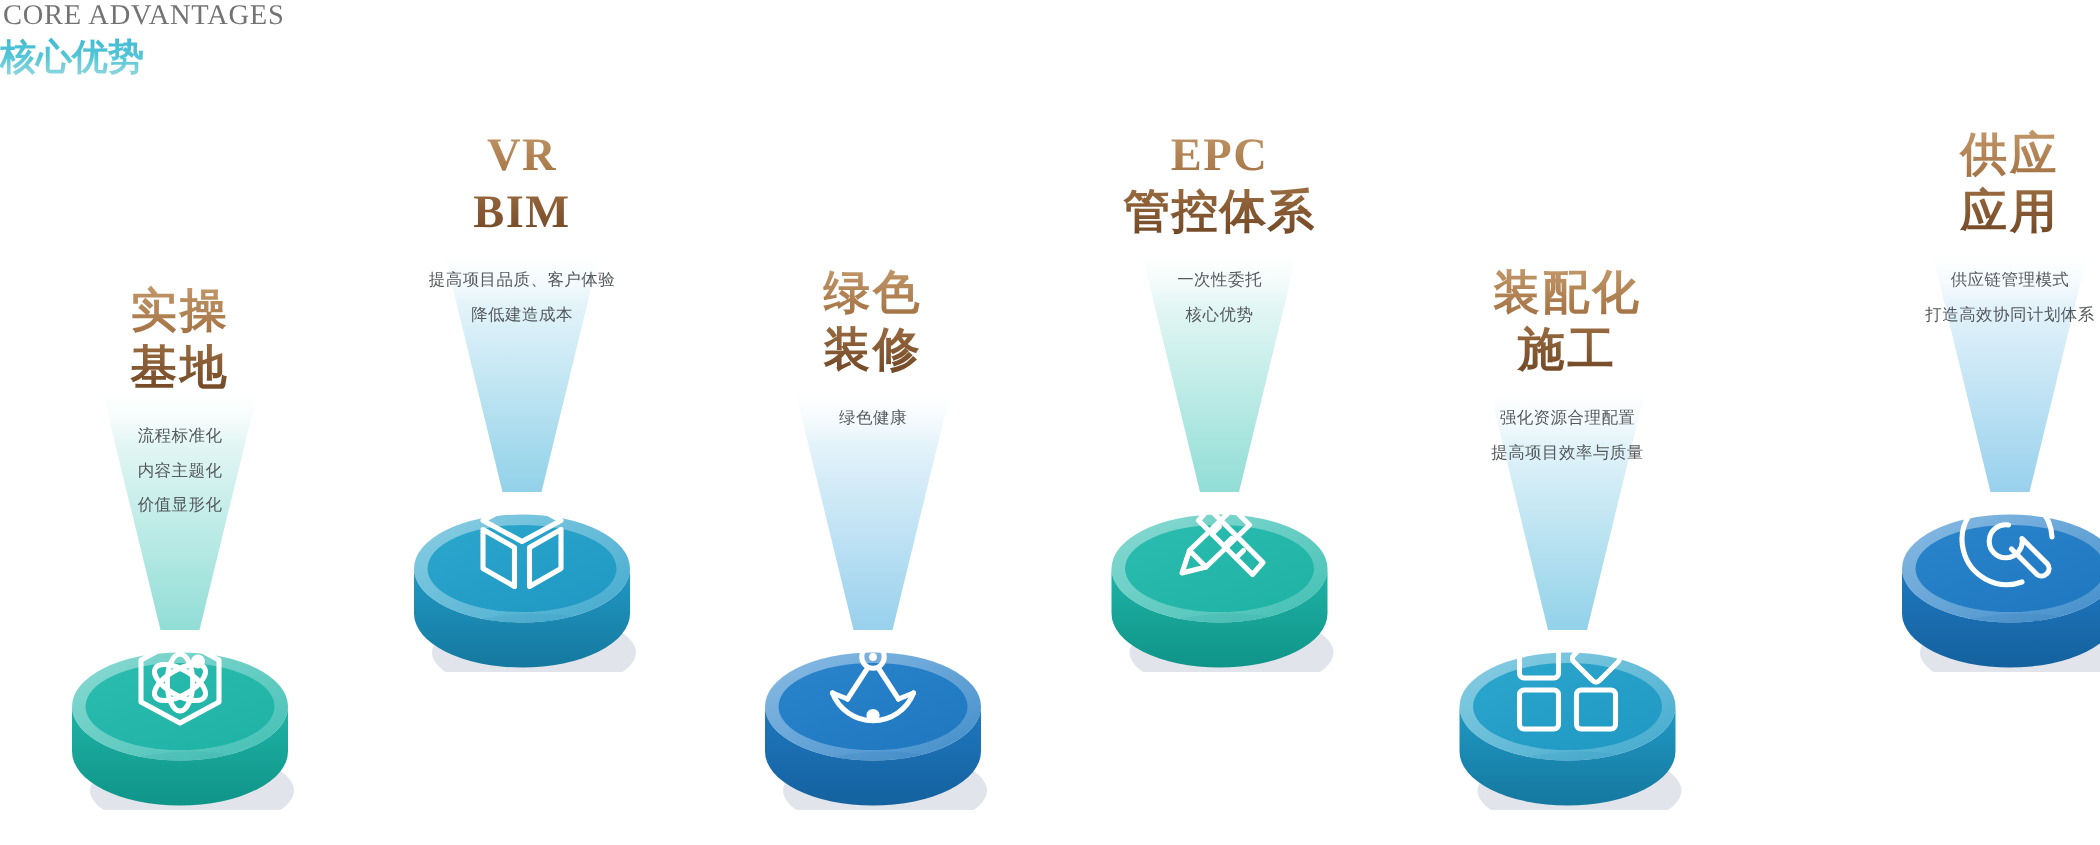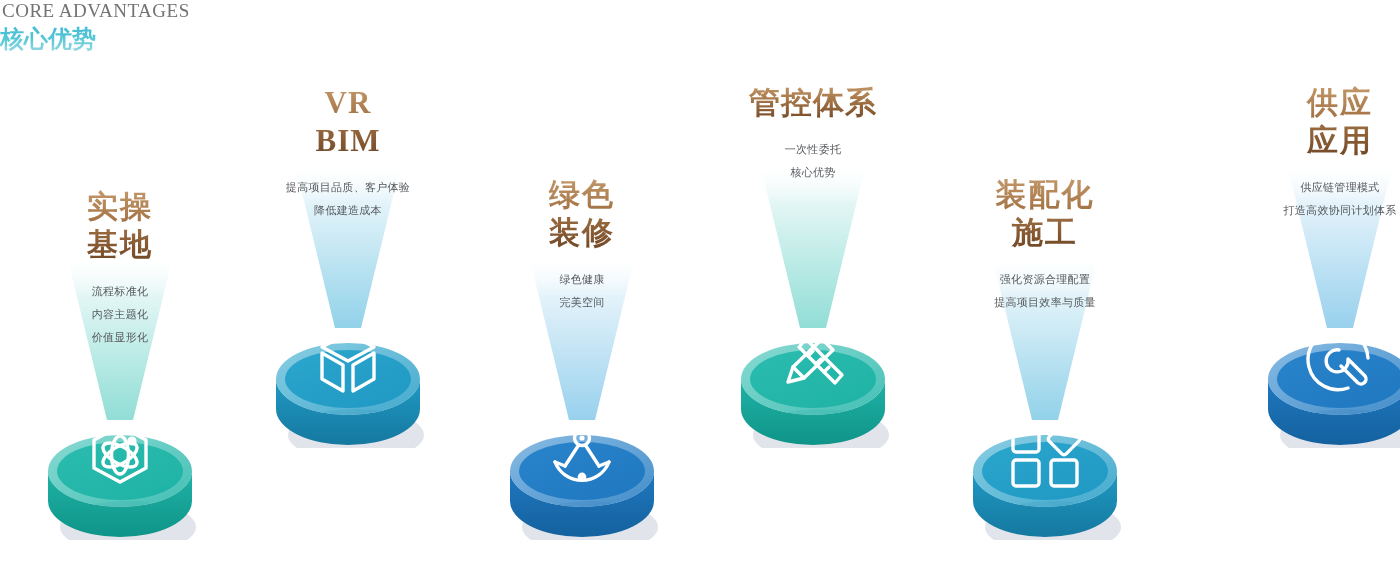--- a/index.html
+++ b/index.html
@@ -176,21 +176,20 @@
      </div>
     </div>
     <div class="col" style="left: 466px; top: 0px; height: 563px;">
       <div class="txt" style="position:absolute;left:0;top:176px;width:100%;">
        <div class="title">
           <div>绿色</div>
           <div>装修</div>
         </div>
        <div class="sub">
           <div>绿色健康</div>
-          <div>完美空间</div>
         </div>
      </div>
      <div class="beam" style="top:260px;">
         <svg width="120" height="160" viewBox="0 0 120 160">
     <defs>
       <linearGradient id="bm2" x1="0" y1="0" x2="0" y2="1">
         <stop offset="0%" stop-color="#ffffff" stop-opacity="0.05"></stop>
         <stop offset="22%" stop-color="#59b4e2" stop-opacity="0.16"></stop>
         <stop offset="100%" stop-color="#59b4e2" stop-opacity="0.62"></stop>
       </linearGradient>
@@ -230,20 +229,21 @@
         <path d="M20 49 L10 45" style="fill:none;stroke:#ffffff;stroke-width:3.4;stroke-linejoin:round;stroke-linecap:round"></path>
         <path d="M54 49 L64 45" style="fill:none;stroke:#ffffff;stroke-width:3.4;stroke-linejoin:round;stroke-linecap:round"></path>
         <circle cx="37" cy="60" r="4.4" fill="#ffffff"></circle>
       </svg>
         </div>
      </div>
     </div>
     <div class="col" style="left: 697px; top: 0px; height: 563px;">
       <div class="txt" style="position:absolute;left:0;top:84px;width:100%;">
        <div class="title latin">
+          <div>EPC</div>
           <div>管控体系</div>
         </div>
        <div class="sub">
           <div>一次性委托</div>
           <div>核心优势</div>
         </div>
      </div>
      <div class="beam" style="top:168px;">
         <svg width="120" height="160" viewBox="0 0 120 160">
     <defs>

